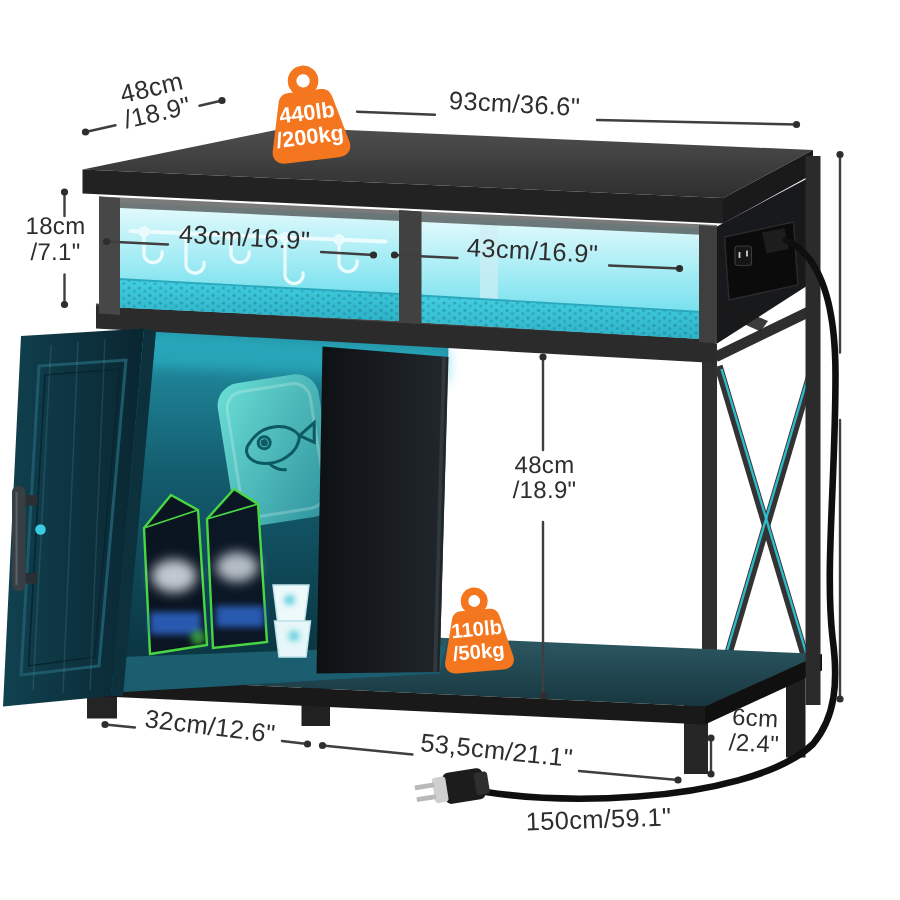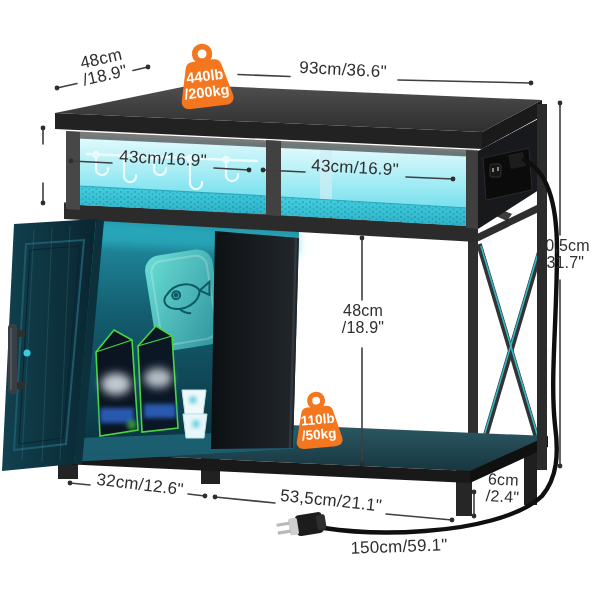--- a/index.html
+++ b/index.html
@@ -264,26 +264,26 @@
           <circle cx="474" cy="516" r="2.4"></circle>
       </g>
     </g>
   </svg>
 
   <div class="dim two" id="lab-top-depth">
     <span class="ln">48cm</span>
     <span class="ln">/18.9"</span>
   </div>
   <div class="dim" id="lab-top-width">93cm/36.6"</div>
+  <div class="dim two" id="lab-hutch-h">
+    <span class="ln">18cm</span>
+    <span class="ln">/7.1"</span>
+  </div>
   <div class="dim" id="lab-shelf-l">43cm/16.9"</div>
   <div class="dim" id="lab-shelf-r">43cm/16.9"</div>
-  <div class="dim two" id="lab-height">
-    <span class="ln">80,5cm</span>
-    <span class="ln">/31.7"</span>
-  </div>
   <div class="dim two" id="lab-inner-h">
     <span class="ln">48cm</span>
     <span class="ln">/18.9"</span>
   </div>
   <div class="dim" id="lab-door-w">32cm/12.6"</div>
   <div class="dim" id="lab-open-w">53,5cm/21.1"</div>
   <div class="dim two" id="lab-leg-h">
     <span class="ln">6cm</span>
     <span class="ln">/2.4"</span>
   </div>

